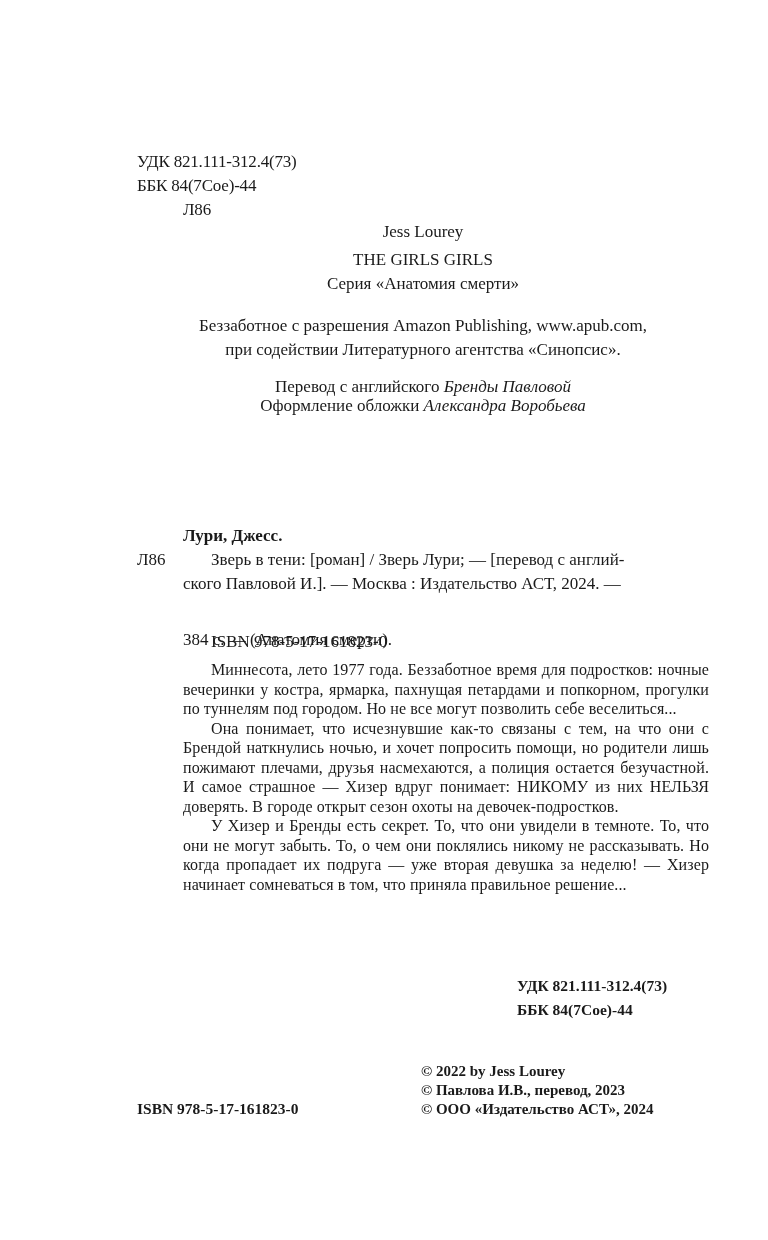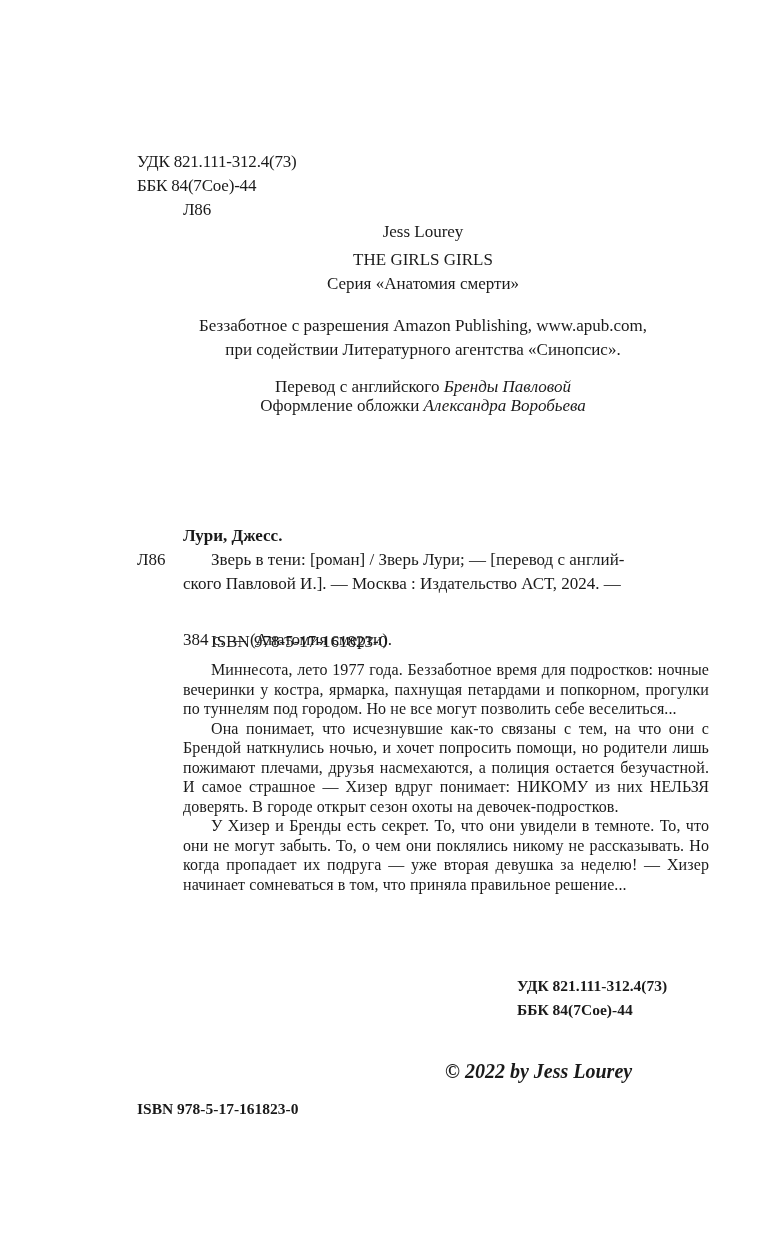--- a/index.html
+++ b/index.html
@@ -58,27 +58,26 @@
       left: 494px;
       font-size: 15.5px;
       line-height: 24px;
       font-weight: bold;
       white-space: nowrap;
     }
 
     
     .copyright {
       position: absolute;
-      left: 422px;
+      left: 398px;
       top: 1062px;
-      font-size: 20px;
+      font-size: 15px;
       line-height: 19px;
       font-weight: bold;
       white-space: nowrap;
-      font-style: italic;
     }
     .isbn-bottom {
       position: absolute;
       left: 114px;
       top: 1100px;
       font-size: 15.5px;
       font-weight: bold;
       white-space: nowrap;
     }
   </style>
@@ -120,15 +119,17 @@
   <p>У Хизер и Бренды есть секрет. То, что они увидели в темноте. То, что они не могут забыть. То, о чем они поклялись никому не рассказывать. Но когда пропадает их подруга — уже вторая девушка за неделю! — Хизер начинает сомневаться в том, что приняла правильное решение...</p>
 </div>
 
 <div class="bold-codes main-font" style="top:974px;">
   <div>УДК 821.111-312.4(73)</div>
   <div>ББК 84(7Сое)-44</div>
 </div>
 
 <div class="copyright main-font">
   <div>© 2022 by Jess Lourey</div>
+  <div>© Павлова И.В., перевод, 2023</div>
+  <div>© ООО «Издательство АСТ», 2024</div>
 </div>
 
 <div class="isbn-bottom main-font">ISBN 978-5-17-161823-0</div>
 
 </body></html>

